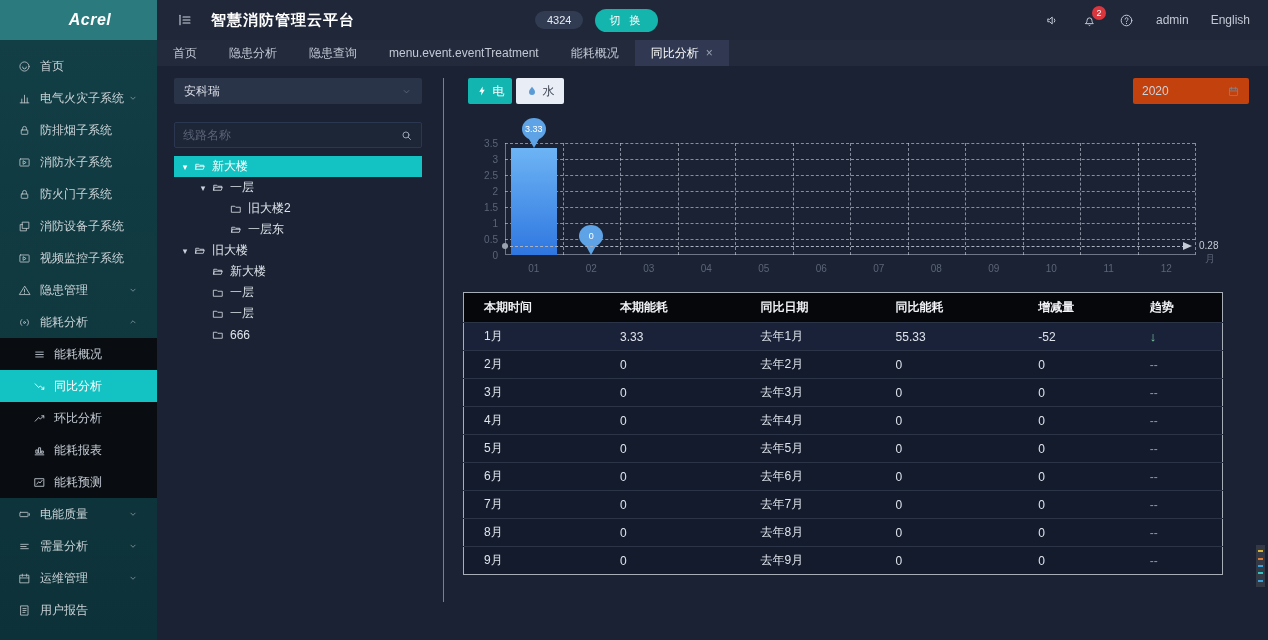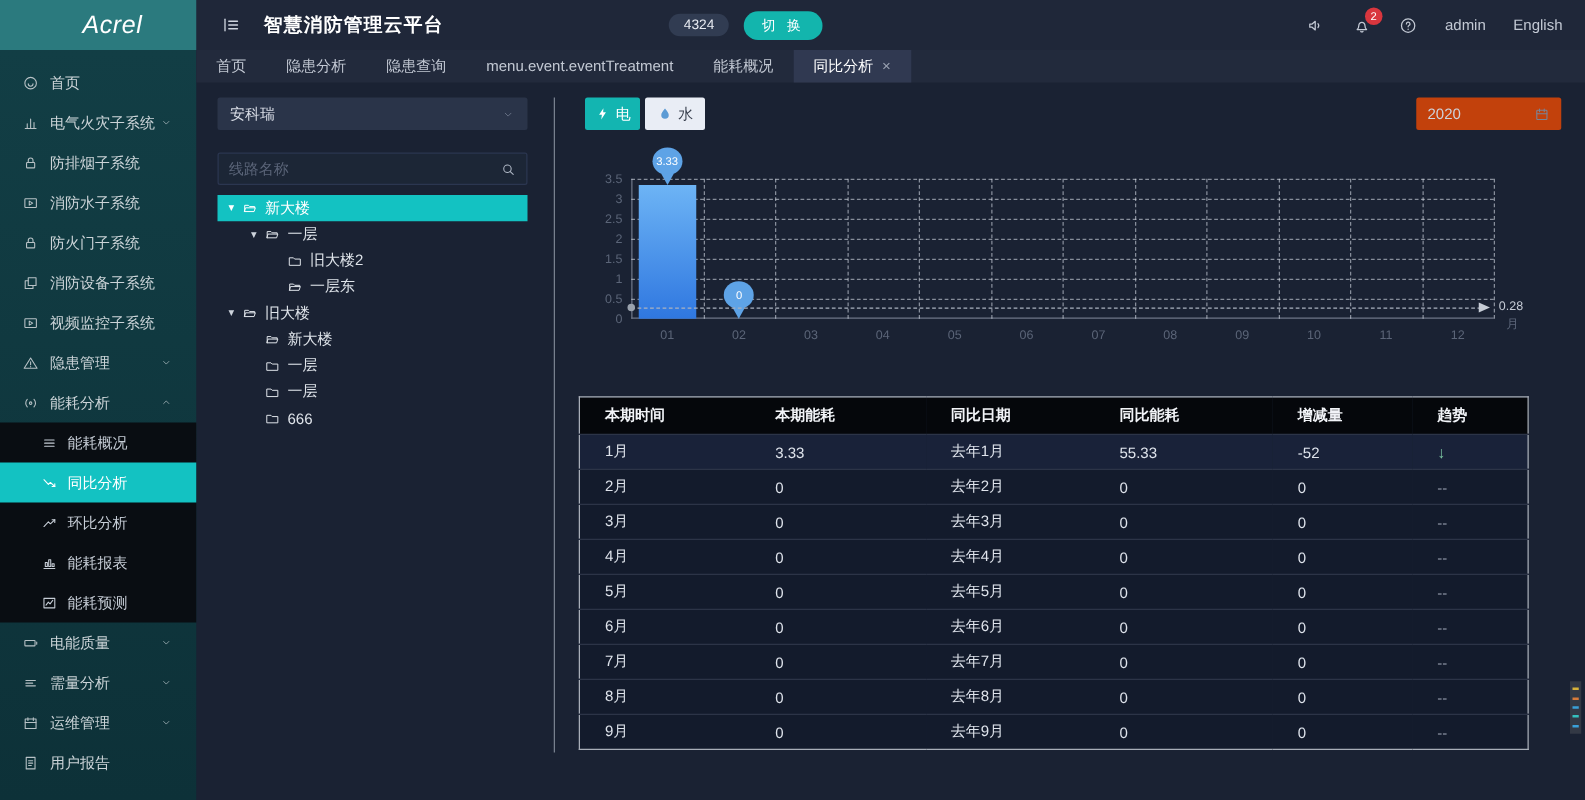--- a/index.html
+++ b/index.html
@@ -3,21 +3,21 @@
 <meta charset="utf-8">
 <style>
   * { margin:0; padding:0; box-sizing:border-box; }
   html,body { width:1268px; height:640px; overflow:hidden; }
   body { font-family:"Liberation Sans","DejaVu Sans",sans-serif; background:#1a2233; color:#dfe4ec; position:relative; }
   .icon svg { display:block; width:13px; height:13px; }
 
   
   .app-header { position:absolute; left:0; top:0; width:1268px; height:40px; background:#1f2739; display:flex; z-index:5; }
   .logo { width:157px; height:40px; background:#2b7a7e; display:flex; align-items:center; justify-content:center; gap:5px; color:#fff; }
-  .logo .brand { font-size:20px; font-weight:normal; font-style:italic; letter-spacing:.5px; }
+  .logo .brand { font-size:16px; font-weight:bold; font-style:italic; letter-spacing:.5px; }
   .logo svg { width:18px; height:18px; }
   .hdr-main { flex:1; display:flex; align-items:center; padding:0 18px 0 20px; }
   .menu-fold { color:#cfd5df; margin-right:18px; cursor:pointer; }
   .menu-fold svg { width:16px; height:16px; }
   .app-title { font-size:15px; font-weight:bold; color:#ffffff; letter-spacing:1px; }
   .count-badge { margin-left:180px; background:#313c52; color:#e8ebf2; font-size:11px; padding:3px 12px; border-radius:11px; }
   .switch-btn { margin-left:12px; background:#13b5ad; color:#fff; font-size:11px; padding:4px 14px; border-radius:12px; cursor:pointer; letter-spacing:3px; border:none; }
   .hdr-right { margin-left:auto; display:flex; align-items:center; gap:22px; color:#c3c9d4; font-size:12px; }
   .bell-wrap { position:relative; }
   .bell-badge { position:absolute; top:-7px; right:-9px; background:#d9363e; color:#fff; font-size:9px; min-width:14px; height:14px; line-height:14px; text-align:center; border-radius:8px; padding:0 2px; }
@@ -83,21 +83,21 @@
   .chart .bar { position:absolute; }
   .chart .pin { position:absolute; width:24px; height:22px; border-radius:50%; color:#fff; font-size:9px; text-align:center; line-height:22px; }
   .chart .pin-tail { position:absolute; width:0; height:0; border-left:5px solid transparent; border-right:5px solid transparent; }
   .chart .mline { border-top:1px dashed #aab2c0; }
   .chart .mdot { position:absolute; width:6px; height:6px; border-radius:50%; background:#9aa2ad; }
   .chart .marrow { position:absolute; width:0; height:0; border-top:4px solid transparent; border-bottom:4px solid transparent; border-left:9px solid #c6ccd6; }
   .chart .mlabel { position:absolute; font-size:10px; color:#c6ccd6; }
   .chart .munit { position:absolute; font-size:10px; color:#5b6578; }
 
   
-  .data-table { position:absolute; left:3px; top:251px; width:760px; border-collapse:collapse; border:1px solid #a8aeb8; font-size:12px; }
+  .data-table { position:absolute; left:3px; top:226px; width:760px; border-collapse:collapse; border:1px solid #a8aeb8; font-size:12px; }
   .data-table th { background:#05070b; color:#f2f4f8; font-weight:bold; text-align:left; height:30px; padding-left:20px; }
   .data-table td { background:#131b2c; color:#dfe4ec; height:28px; padding-left:20px; border-top:1px solid #2c3447; }
   .data-table tr.hl td { background:#192239; }
   .data-table th:nth-child(1), .data-table td:nth-child(1) { width:18%; }
   .data-table th:nth-child(2), .data-table td:nth-child(2) { width:18.5%; }
   .data-table th:nth-child(3), .data-table td:nth-child(3) { width:17.8%; }
   .data-table th:nth-child(4), .data-table td:nth-child(4) { width:18.8%; }
   .data-table th:nth-child(5), .data-table td:nth-child(5) { width:14.7%; }
   .data-table th:nth-child(6), .data-table td:nth-child(6) { width:12.2%; }
   .trend-down { color:#7ec9a4; font-size:13px; }

